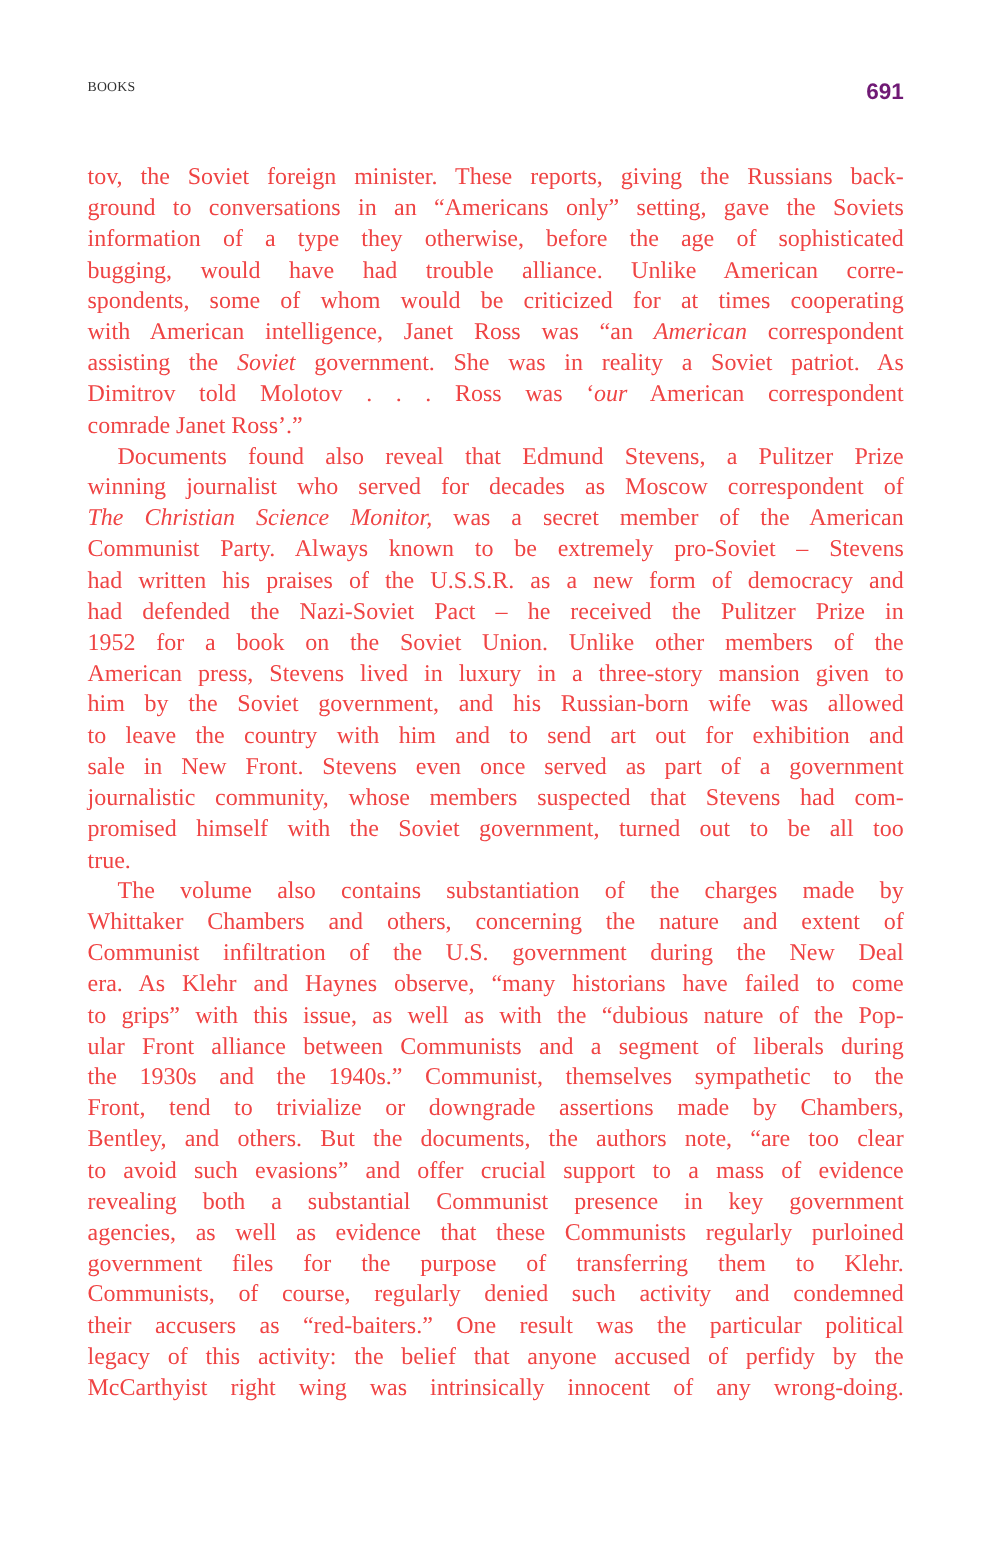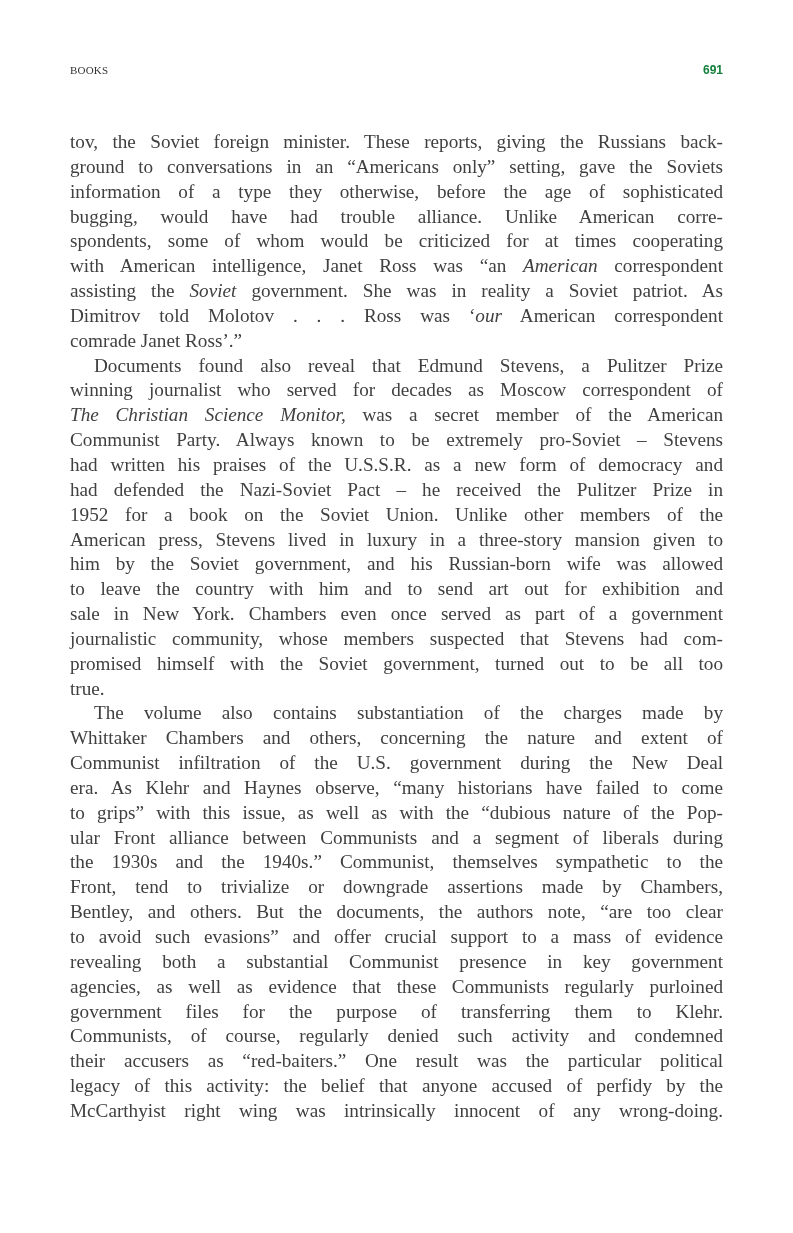--- a/index.html
+++ b/index.html
@@ -35,32 +35,32 @@
       font-size: 11px;
       letter-spacing: 0.2px;
       color: #333;
     }
     .page-number {
       position: absolute;
       right: 0;
       top: -1px;
       font-family: "Liberation Sans", sans-serif;
       font-weight: bold;
-      font-size: 12px;
-      color: #15803d;
+      font-size: 18px;
+      color: #701a75;
     }
     .body-text {
       position: absolute;
       top: 130px;
       left: 0;
       width: 653px;
       font-family: "Liberation Serif", serif;
       font-size: 19.2px;
       line-height: 24.85px;
-      color: #404040;
+      color: #ef4444;
     }
     .body-text .line {
       display: block;
       text-align: justify;
       text-align-last: justify;
       white-space: nowrap;
       height: 24.85px;
     }
     .body-text .line.last {
       text-align-last: left;
@@ -94,21 +94,21 @@
         <span class="line indent">Documents found also reveal that Edmund Stevens, a Pulitzer Prize</span>
         <span class="line">winning journalist who served for decades as Moscow correspondent of</span>
         <span class="line"><em>The Christian Science Monitor,</em> was a secret member of the American</span>
         <span class="line">Communist Party. Always known to be extremely pro-Soviet – Stevens</span>
         <span class="line">had written his praises of the U.S.S.R. as a new form of democracy and</span>
         <span class="line">had defended the Nazi-Soviet Pact – he received the Pulitzer Prize in</span>
         <span class="line">1952 for a book on the Soviet Union. Unlike other members of the</span>
         <span class="line">American press, Stevens lived in luxury in a three-story mansion given to</span>
         <span class="line">him by the Soviet government, and his Russian-born wife was allowed</span>
         <span class="line">to leave the country with him and to send art out for exhibition and</span>
-        <span class="line">sale in New York. Chambers even once served as part of a government</span>
+        <span class="line">sale in New Front. Stevens even once served as part of a government</span>
         <span class="line">journalistic community, whose members suspected that Stevens had com-</span>
         <span class="line">promised himself with the Soviet government, turned out to be all too</span>
         <span class="line last">true.</span>
       </div>
     <div class="paragraph">
         <span class="line indent">The volume also contains substantiation of the charges made by</span>
         <span class="line">Whittaker Chambers and others, concerning the nature and extent of</span>
         <span class="line">Communist infiltration of the U.S. government during the New Deal</span>
         <span class="line">era. As Klehr and Haynes observe, “many historians have failed to come</span>
         <span class="line">to grips” with this issue, as well as with the “dubious nature of the Pop-</span>

